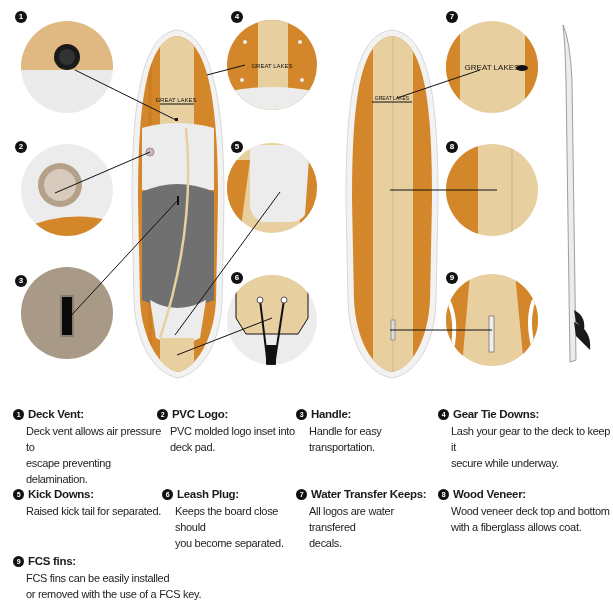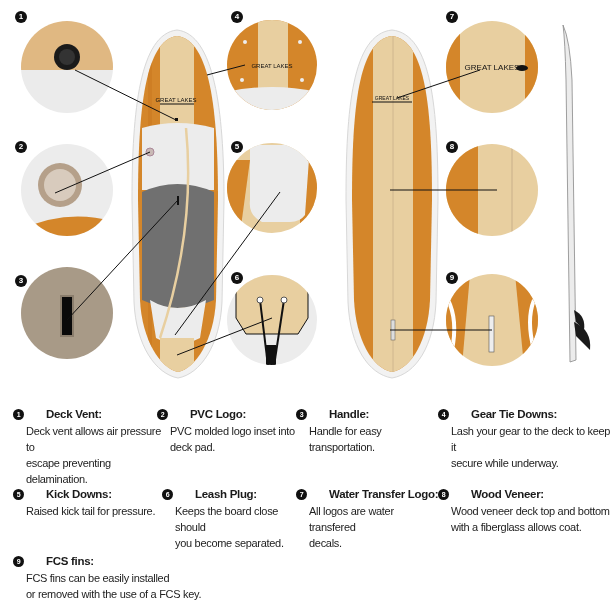--- a/index.html
+++ b/index.html
@@ -2,21 +2,21 @@
 <html><head>
 <meta charset="utf-8">
 <style>
   html, body { margin:0; padding:0; background:#ffffff; }
   body { width:613px; height:610px; position:relative; overflow:hidden;
          font-family:"Liberation Sans", "DejaVu Sans", sans-serif; color:#111; }
   .graphic { position:absolute; left:0; top:0; width:613px; height:390px; }
   .num { position:absolute; width:12px; height:12px; border-radius:50%; background:#111;
          color:#fff; font-size:8px; font-weight:bold; line-height:12px; text-align:center; }
   .feature { position:absolute; }
-  .feature .title { font-size:11.5px; font-weight:bold; letter-spacing:-0.3px; display:flex; align-items:center; gap:22px; color:#1a1a1a; }
+  .feature .title { font-size:11.5px; font-weight:bold; letter-spacing:-0.3px; display:flex; align-items:center; gap:4px; color:#1a1a1a; }
   .feature .title .bullet { width:11px; height:11px; border-radius:50%; background:#111; color:#fff; font-size:7px; line-height:11px; text-align:center; flex:none; }
   .feature .desc { font-size:11px; line-height:16px; margin-left:13px; margin-top:3px; letter-spacing:-0.3px; color:#222; }
 </style>
 </head>
 <body>
 
 <div class="graphic">
   <svg width="613" height="390" viewBox="0 0 613 390">
     <defs>
       <clipPath id="c1">
@@ -216,37 +216,37 @@
       <div>secure while underway.</div>
     </div>
 </div>
 
 <div class="feature" style="left:13px;top:488px;width:150px">
   <div class="title">
       <span class="bullet">5</span>
       <span>Kick Downs:</span>
     </div>
   <div class="desc">
-      <div>Raised kick tail for pressure.</div>
+      <div>Raised kick tail for separated.</div>
     </div>
 </div>
 <div class="feature" style="left:162px;top:488px;width:140px">
   <div class="title">
       <span class="bullet">6</span>
       <span>Leash Plug:</span>
     </div>
   <div class="desc">
       <div>Keeps the board close should</div>
       <div>you become separated.</div>
     </div>
 </div>
 <div class="feature" style="left:296px;top:488px;width:145px">
   <div class="title">
       <span class="bullet">7</span>
-      <span>Water Transfer Logo:</span>
+      <span>Water Transfer Keeps:</span>
     </div>
   <div class="desc">
       <div>All logos are water transfered</div>
       <div>decals.</div>
     </div>
 </div>
 <div class="feature" style="left:438px;top:488px;width:175px">
   <div class="title">
       <span class="bullet">8</span>
       <span>Wood Veneer:</span>

